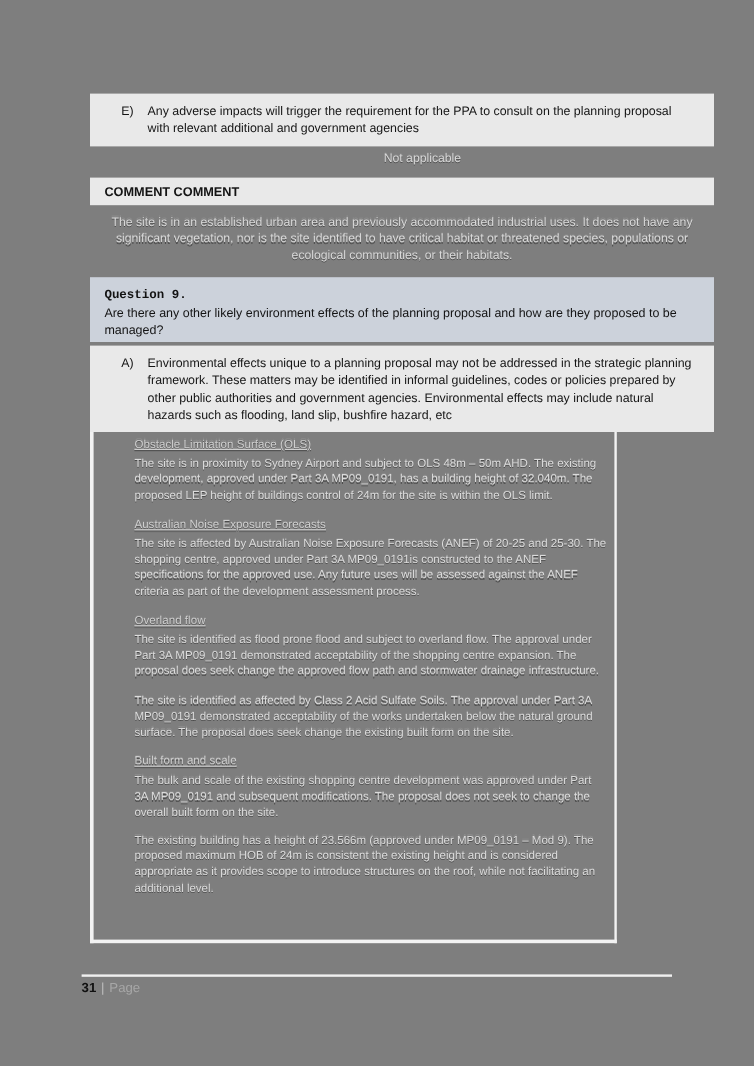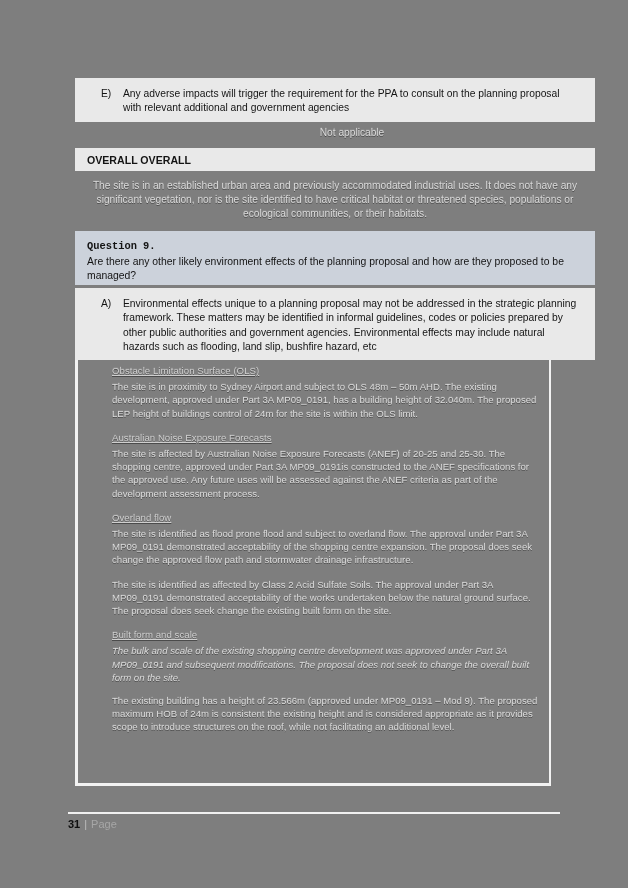--- a/index.html
+++ b/index.html
@@ -79,21 +79,21 @@
   .clause-text {
     flex: 1 1 auto;
     padding-right: 6px;
   }
 
   
   #commentary {
     position: absolute;
     left: 75px;
     top: 360px;
-    width: 476px;
+    width: 439px;
     height: 426px;
     background: #7e7e7e;
     border-left: 3px solid #f2f2f2;
     border-right: 2px solid #f2f2f2;
     border-bottom: 3px solid #f2f2f2;
     padding: 4px 6px 6px 34px;
     color: #d7d7d7;
     font-size: 9.6px;
     line-height: 13.2px;
   }
@@ -101,21 +101,21 @@
     text-decoration: underline;
     margin: 0 0 3px 0;
     letter-spacing: 0.05px;
     color: #cfcfcf;
   }
   #commentary p.body {
     margin: 0 0 11px 0;
     text-align: left;
     color: #dcdcdc;
   }
-  #commentary p.body.tight { margin-bottom: 10px; font-style: italic; }
+  #commentary p.body.tight { margin-bottom: 10px; }
   #commentary .sec { margin-bottom: 0; }
   #commentary .sec + .sec { margin-top: 0; }
 
   
   .scan {
     text-shadow: 0 1px 0 rgba(0,0,0,0.40), 0 -1px 0 rgba(255,255,255,0.10);
   }
 
   
   #footer {
@@ -151,21 +151,21 @@
       <div class="clause-marker">E)</div>
       <div class="clause-text">Any adverse impacts will trigger the requirement for the PPA to consult on the planning proposal with relevant additional and government agencies</div>
     </div>
   </div>
 
   <div class="block row-gray scan" style="top:122px; height:22px; padding:4px 12px 4px 46px;">
     <span>Not applicable</span>
   </div>
 
   <div class="block row-light" style="top:148px; height:23px; padding:5px 12px; font-weight:bold; font-size:10.6px;">
-    <span>OVERALL OVERALL</span>
+    <span>COMMENT COMMENT</span>
   </div>
 
   <div class="block row-gray scan" style="top:175px; height:53px; padding:4px 12px 4px 12px;">
     <span>The site is in an established urban area and previously accommodated industrial uses. It does not have any significant vegetation, nor is the site identified to have critical habitat or threatened species, populations or ecological communities, or their habitats.</span>
   </div>
 
   <div class="block row-question" style="top:231px; height:54px;">
     <span class="q-number">Question 9.</span>
     <span>Are there any other likely environment effects of the planning proposal and how are they proposed to be managed?</span>
   </div>

